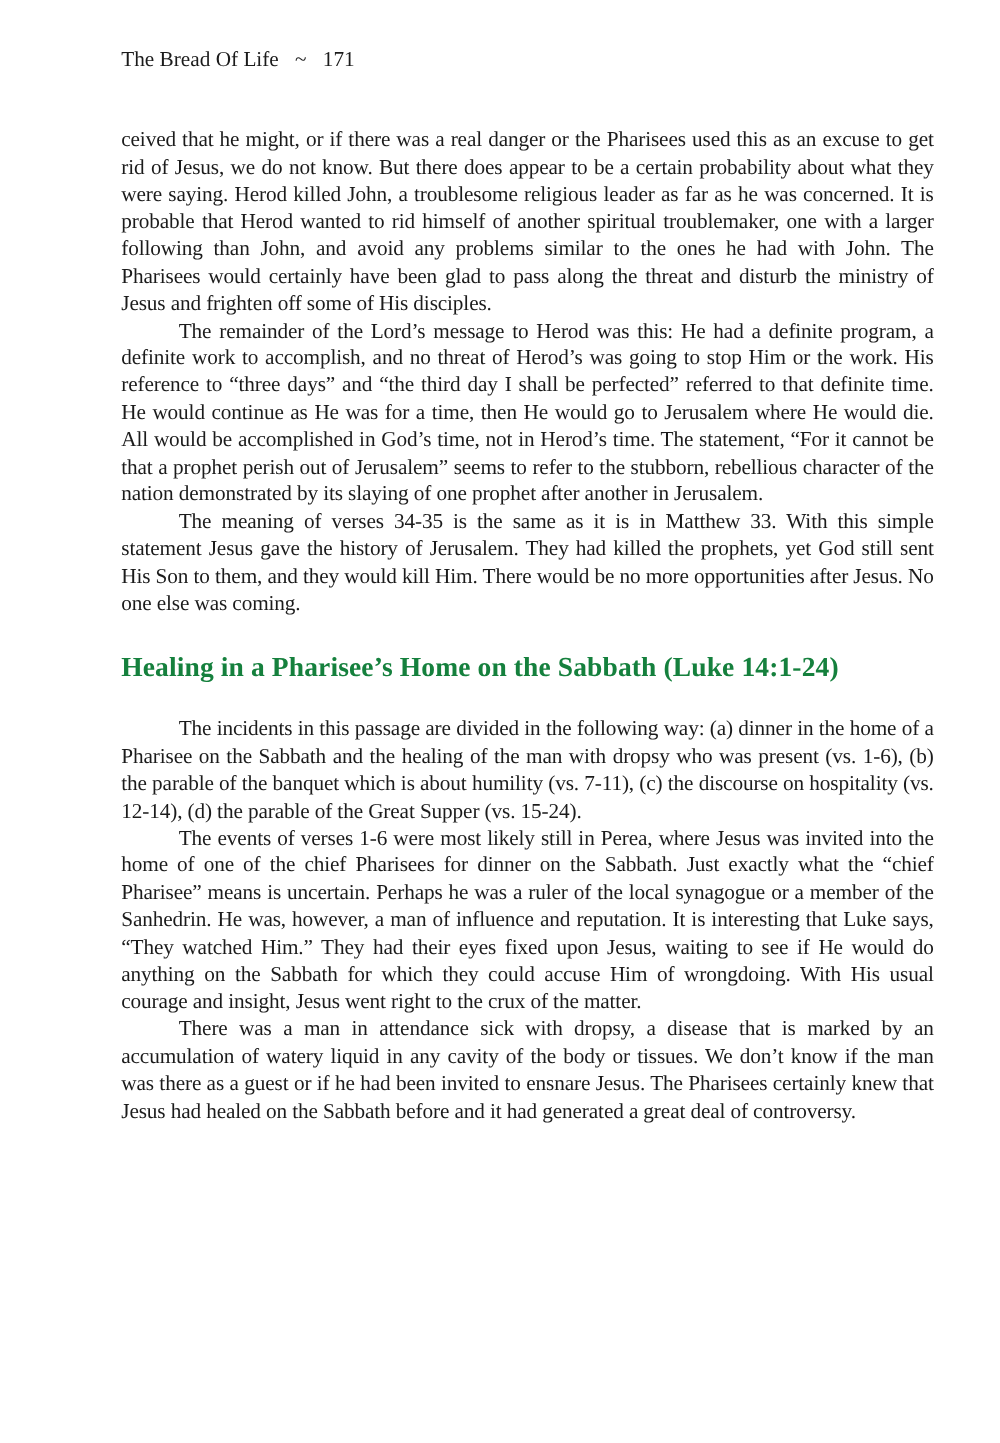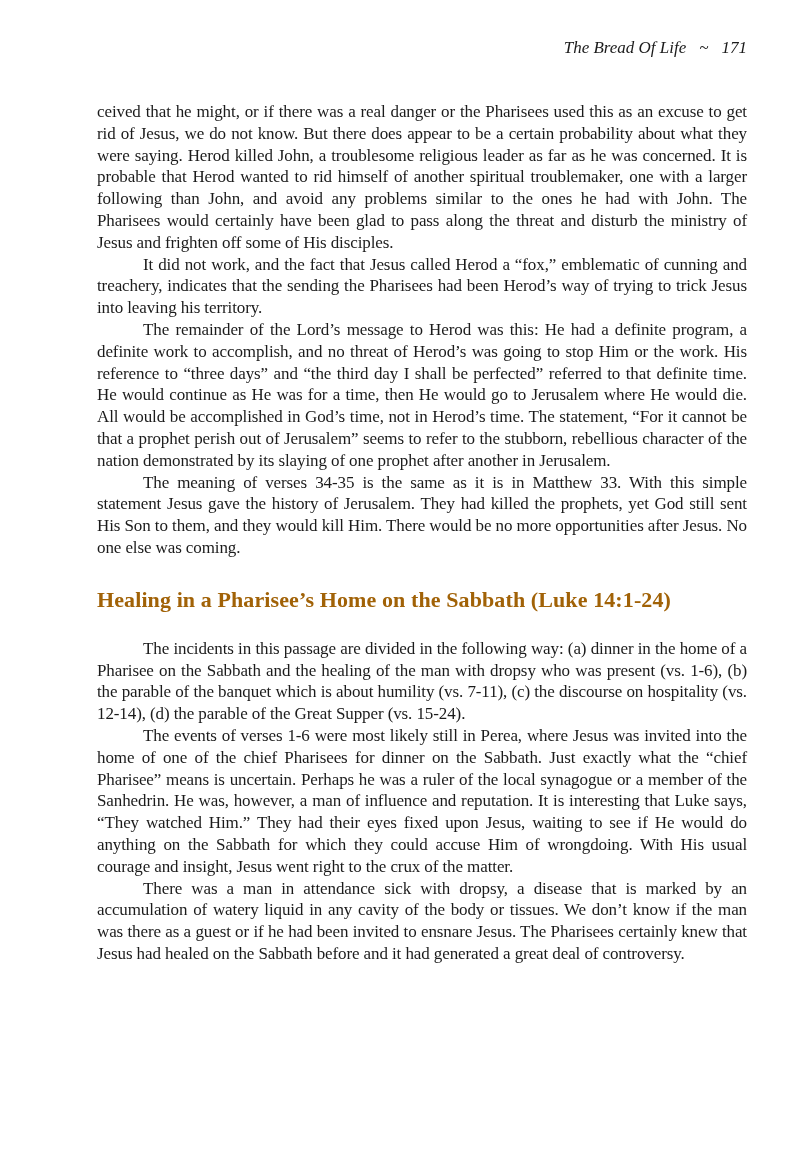--- a/index.html
+++ b/index.html
@@ -14,24 +14,22 @@
     background: #ffffff;
     font-family: "Liberation Serif", "DejaVu Serif", serif;
     color: #1b1b1b;
     overflow: hidden;
   }
   .running-header {
     position: absolute;
     top: 38px;
     left: 97px;
     width: 650px;
-    text-align: right;
     font-size: 17px;
     white-space: nowrap;
-    font-style: italic;
   }
   .running-header .sep {
     display: inline-block;
     margin: 0 13px;
   }
   .body-text {
     position: absolute;
     top: 85px;
     left: 97px;
     width: 650px;
@@ -50,35 +48,34 @@
     margin-top: 16px;
   }
   .section-heading {
     margin: 27px 0 24px 0;
     font-size: 22px;
     line-height: 28px;
     font-weight: bold;
     text-align: left;
     text-indent: 0;
     letter-spacing: 0.1px;
-    color: #a16207;
+    color: #15803d;
   }
 </style>
 </head>
 <body>
 
 <div class="page">
 
   <header class="running-header">
     <span>The Bread Of Life</span><span class="sep">~</span><span>171</span>
   </header>
 
   <main class="body-text">
     <p class="continuation">ceived that he might, or if there was a real danger or the Pharisees used this as an excuse to get rid of Jesus, we do not know. But there does appear to be a certain probability about what they were saying. Herod killed John, a troublesome religious leader as far as he was concerned. It is probable that Herod wanted to rid himself of another spiritual troublemaker, one with a larger following than John, and avoid any problems similar to the ones he had with John. The Pharisees would certainly have been glad to pass along the threat and disturb the ministry of Jesus and frighten off some of His disciples.</p>
-    <p>It did not work, and the fact that Jesus called Herod a “fox,” emblematic of cunning and treachery, indicates that the sending the Pharisees had been Herod’s way of trying to trick Jesus into leaving his territory.</p>
     <p>The remainder of the Lord’s message to Herod was this: He had a definite program, a definite work to accomplish, and no threat of Herod’s was going to stop Him or the work. His reference to “three days” and “the third day I shall be perfected” referred to that definite time. He would continue as He was for a time, then He would go to Jerusalem where He would die. All would be accomplished in God’s time, not in Herod’s time. The statement, “For it cannot be that a prophet perish out of Jerusalem” seems to refer to the stubborn, rebellious character of the nation demonstrated by its slaying of one prophet after another in Jerusalem.</p>
     <p>The meaning of verses 34-35 is the same as it is in Matthew 33. With this simple statement Jesus gave the history of Jerusalem. They had killed the prophets, yet God still sent His Son to them, and they would kill Him. There would be no more opportunities after Jesus. No one else was coming.</p>
 
     <h2 class="section-heading">Healing in a Pharisee’s Home on the Sabbath (Luke 14:1-24)</h2>
 
     <p>The incidents in this passage are divided in the following way: (a) dinner in the home of a Pharisee on the Sabbath and the healing of the man with dropsy who was present (vs. 1-6), (b) the parable of the banquet which is about humility (vs. 7-11), (c) the discourse on hospitality (vs. 12-14), (d) the parable of the Great Supper (vs. 15-24).</p>
     <p>The events of verses 1-6 were most likely still in Perea, where Jesus was invited into the home of one of the chief Pharisees for dinner on the Sabbath. Just exactly what the “chief Pharisee” means is uncertain. Perhaps he was a ruler of the local synagogue or a member of the Sanhedrin. He was, however, a man of influence and reputation. It is interesting that Luke says, “They watched Him.” They had their eyes fixed upon Jesus, waiting to see if He would do anything on the Sabbath for which they could accuse Him of wrongdoing. With His usual courage and insight, Jesus went right to the crux of the matter.</p>
     <p>There was a man in attendance sick with dropsy, a disease that is marked by an accumulation of watery liquid in any cavity of the body or tissues. We don’t know if the man was there as a guest or if he had been invited to ensnare Jesus. The Pharisees certainly knew that Jesus had healed on the Sabbath before and it had generated a great deal of controversy.</p>
   </main>
 

